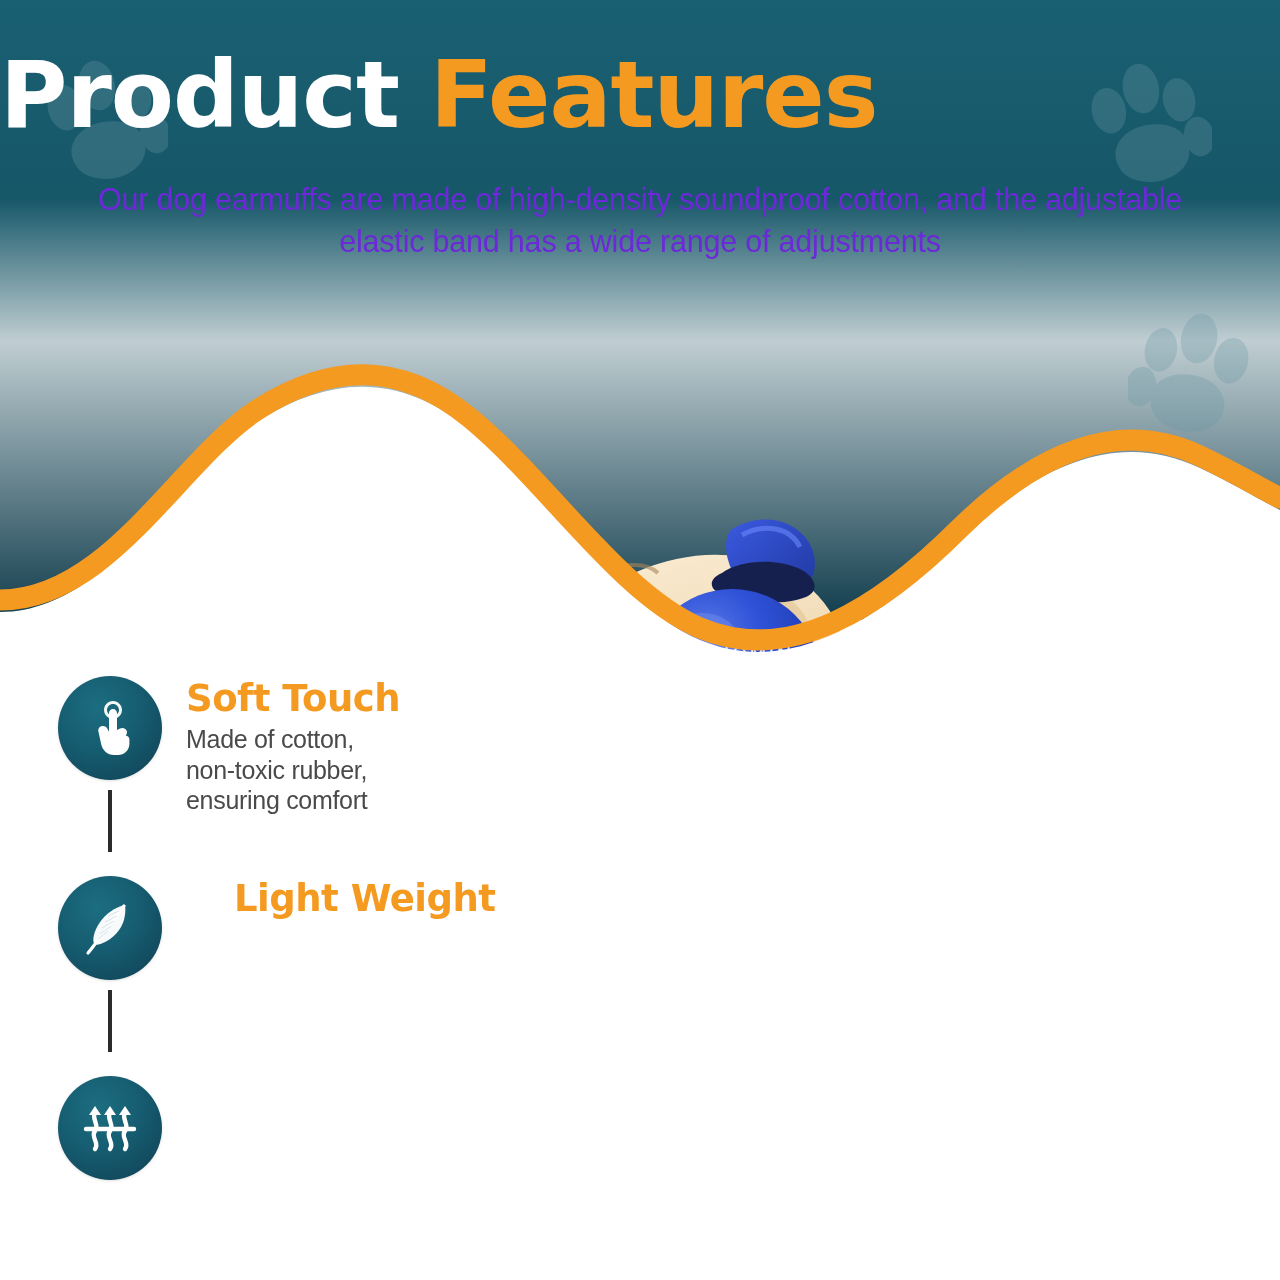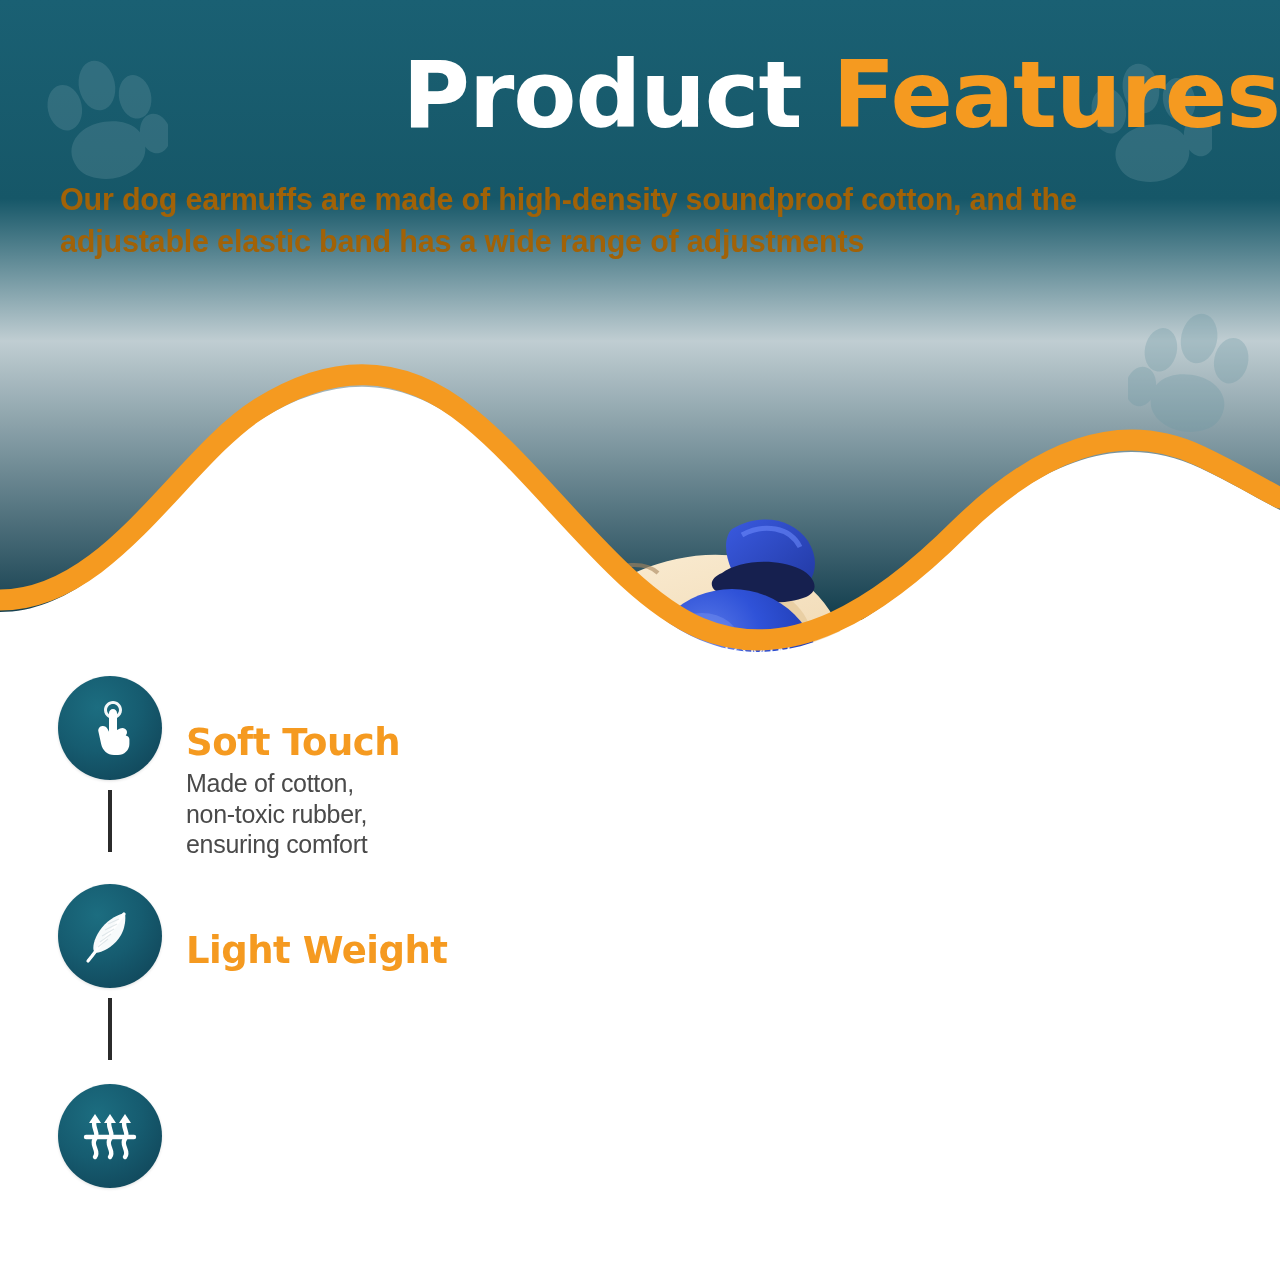--- a/index.html
+++ b/index.html
@@ -40,42 +40,42 @@
     opacity: 0.30;
   }
   .paw svg { display: block; }
 
   
   .title {
     position: absolute;
     left: 0;
     top: 48px;
     width: 1280px;
-    text-align: right;
+    text-align: left;
     font-family: "DejaVu Sans", sans-serif;
     font-size: 92px;
     font-weight: bold;
     letter-spacing: -1px;
     line-height: 1.05;
     white-space: nowrap;
   }
   .title .w1 { color: #ffffff; }
   .title .w2 { color: #f59a20; }
 
   .subtitle {
     position: absolute;
     left: 50%;
     transform: translateX(-50%);
     top: 178px;
     width: 1160px;
-    text-align: left;
-    color: #a16207;
+    text-align: center;
+    color: #6d28d9;
     font-size: 30.5px;
     line-height: 1.38;
-    font-weight: 700;
+    font-weight: 400;
     letter-spacing: -0.2px;
   }
 
   
   .dog-wrap {
     position: absolute;
     left: 470px;
     top: 495px;
     width: 700px;
     height: 785px;
@@ -87,21 +87,21 @@
     position: absolute;
     left: 48px;
     top: 676px;
     width: 470px;
   }
   .feature {
     position: relative;
     display: flex;
     align-items: flex-start;
   }
-  .feature + .feature { margin-top: 24px; }
+  .feature + .feature { margin-top: 24px; gap: 48px; }
 
   .icon-col {
     position: relative;
     width: 124px;
     flex: 0 0 124px;
     display: flex;
     flex-direction: column;
     align-items: center;
   }
   .icon-circle {
@@ -121,21 +121,20 @@
     width: 4px;
     background: #2b2b2b;
     margin-top: 10px;
   }
   .connector.c1 { height: 62px; }
   .connector.c2 { height: 62px; }
 
   .text-col {
     padding-left: 14px;
     padding-top: 4px;
-    margin-top: 44px;
   }
   .f-title {
     font-family: "DejaVu Sans", sans-serif;
     font-weight: bold;
     color: #f59a20;
     font-size: 37px;
     line-height: 1.0;
     letter-spacing: -0.5px;
     margin: 0 0 7px 0;
     white-space: nowrap;

